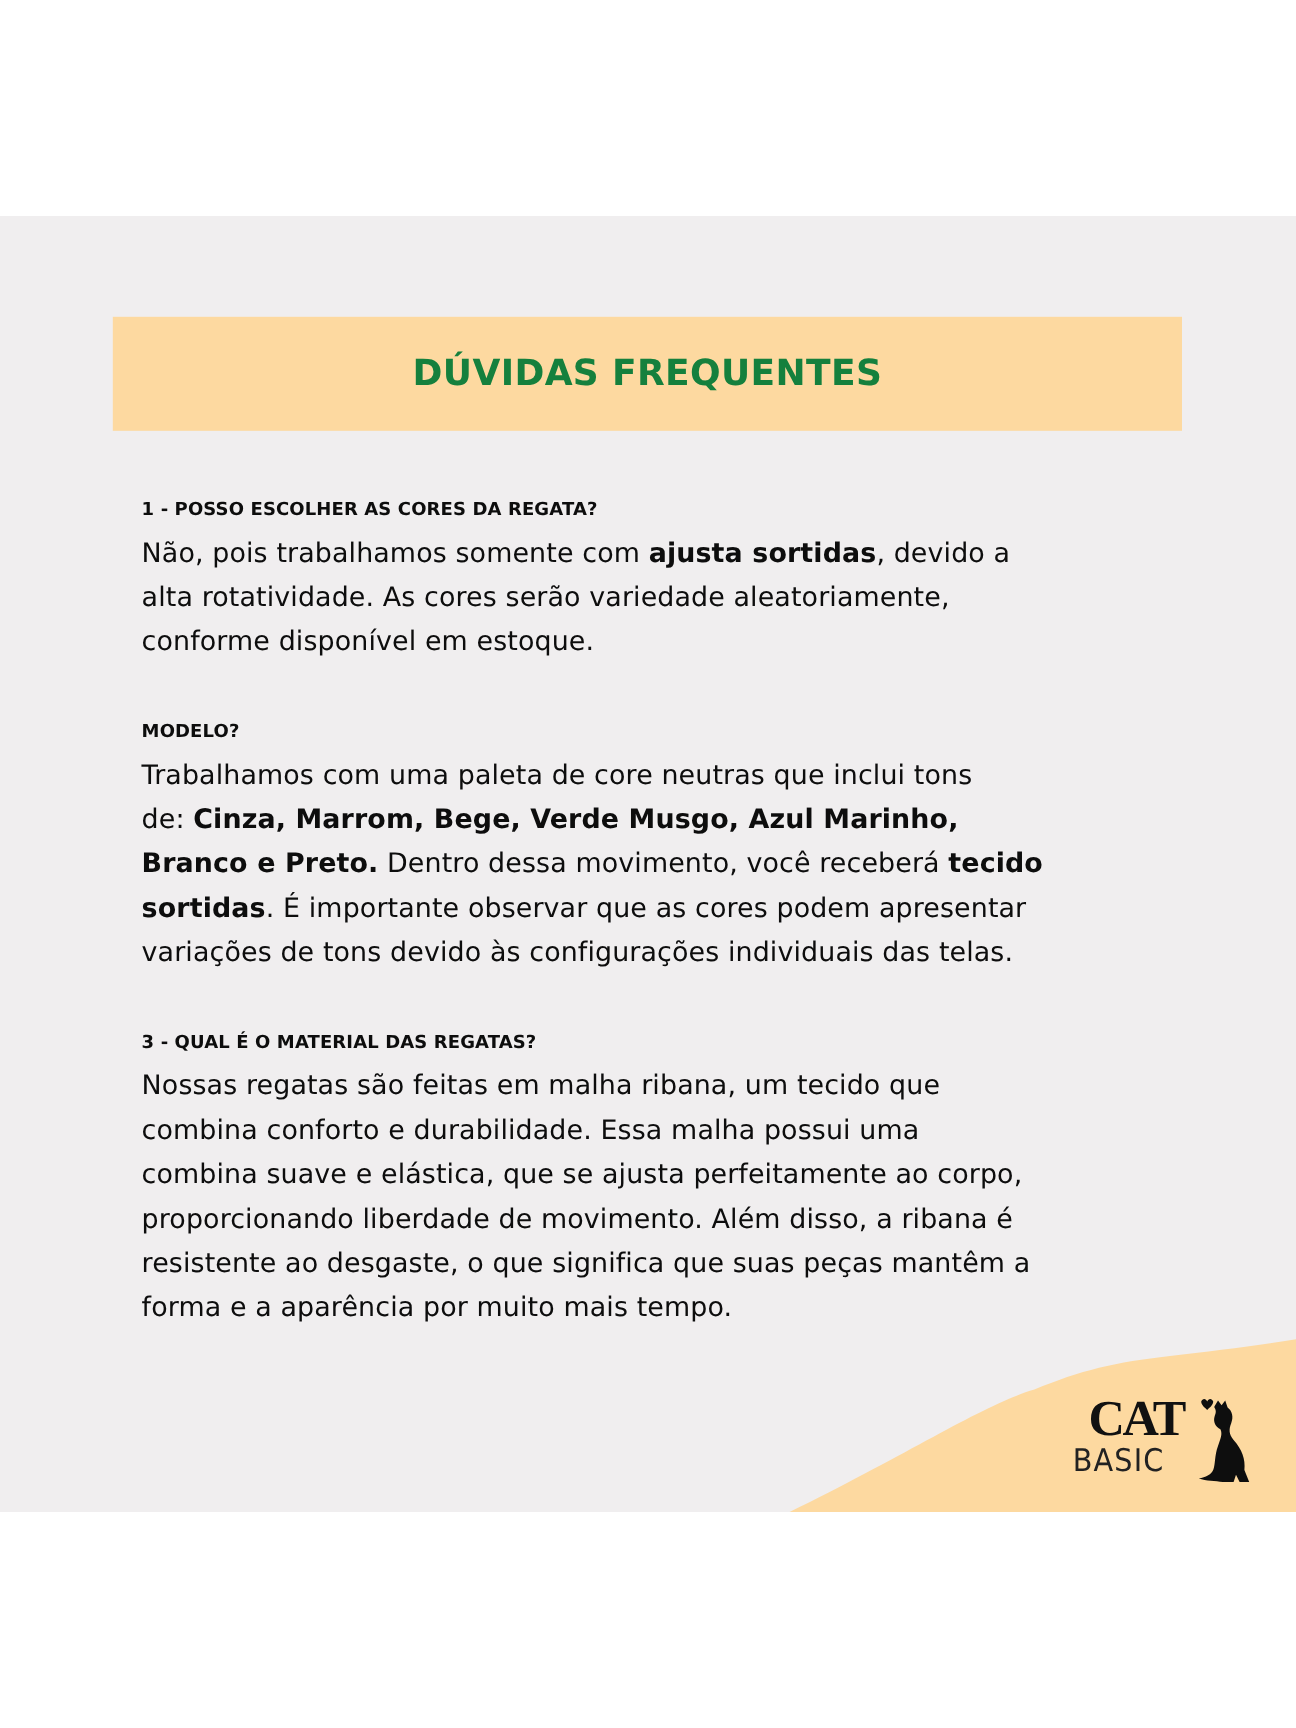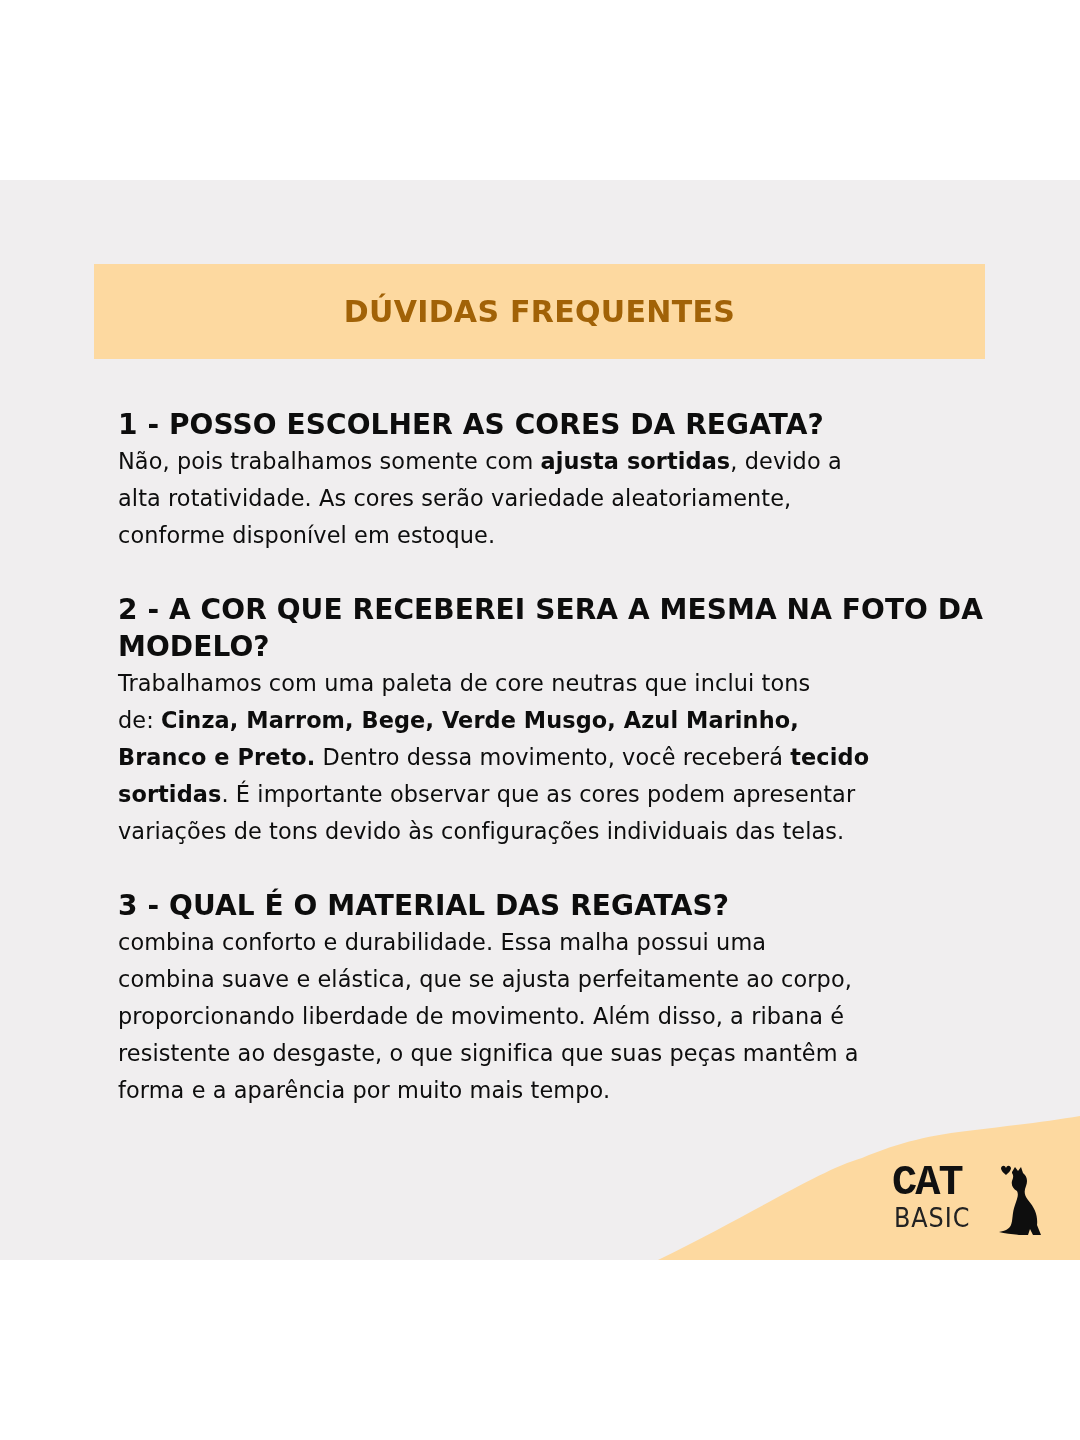--- a/index.html
+++ b/index.html
@@ -11,33 +11,33 @@
   .panel {
     position: absolute; left: 0; top: 180px; width: 1080px; height: 1080px;
     background: #f0eeef; overflow: hidden;
   }
   .wave { position: absolute; left: 0; top: 0; width: 1080px; height: 1080px; }
   .banner {
     position: absolute; left: 94px; top: 84px; width: 891px; height: 95px;
     background: #fdd9a0; display: flex; align-items: center; justify-content: center;
   }
   .banner h1 {
-    margin: 0; font-size: 30px; font-weight: bold; letter-spacing: 0.3px; color: #a16207;
+    margin: 0; font-size: 30px; font-weight: bold; letter-spacing: 0.3px; color: #15803d;
   }
   .faq { position: absolute; left: 118px; top: 226px; width: 870px; }
   .item { margin-bottom: 37px; }
   .line {
     display: block; height: 37px; line-height: 37px; white-space: nowrap;
     font-size: 22.4px; letter-spacing: 0.1px;
   }
-  .q { font-weight: bold; font-size: 28px; }
+  .q { font-weight: bold; font-size: 15px; }
   b { font-weight: bold; }
   .logo { position: absolute; left: 890px; top: 980px; width: 165px; height: 80px; }
   .logo .cat-word {
-    position: absolute; left: 2px; top: 0; font-family: Liberation Mono, monospace;
+    position: absolute; left: 17px; top: 0; font-family: Liberation Serif, serif;
     font-size: 42px; font-weight: bold; letter-spacing: -2px; line-height: 46px; color: #111;
   }
   .logo .basic-word {
     position: absolute; left: 4px; top: 44px; font-family: "DejaVu Sans", sans-serif;
     font-size: 26px; font-weight: normal; letter-spacing: 1px; line-height: 28px; color: #222;
     transform: scaleX(0.92); transform-origin: left;
   }
   .logo svg { position: absolute; left: 108px; top: 2px; }
 </style>
 </head>
@@ -53,30 +53,30 @@
   </div>
 
   <div class="faq" id="faq">
       <div class="item">
         <span class="line q">1 - POSSO ESCOLHER AS CORES DA REGATA?</span>
         <span class="line"><span>Não, pois trabalhamos somente com </span><b>ajusta sortidas</b><span>, devido a</span></span>
         <span class="line"><span>alta rotatividade. As cores serão variedade aleatoriamente,</span></span>
         <span class="line"><span>conforme disponível em estoque.</span></span>
       </div>
       <div class="item">
-        <span class="line q">2 - A COR QUE RECEBEREI SERA A MESMA NA FOTO DA</span>
         <span class="line q">MODELO?</span>
         <span class="line"><span>Trabalhamos com uma paleta de core neutras que inclui tons</span></span>
         <span class="line"><span>de: </span><b>Cinza, Marrom, Bege, Verde Musgo, Azul Marinho,</b></span>
         <span class="line"><b>Branco e Preto.</b><span> Dentro dessa movimento, você receberá </span><b>tecido</b></span>
         <span class="line"><b>sortidas</b><span>. É importante observar que as cores podem apresentar</span></span>
         <span class="line"><span>variações de tons devido às configurações individuais das telas.</span></span>
       </div>
       <div class="item">
         <span class="line q">3 - QUAL É O MATERIAL DAS REGATAS?</span>
+        <span class="line"><span>Nossas regatas são feitas em malha ribana, um tecido que</span></span>
         <span class="line"><span>combina conforto e durabilidade. Essa malha possui uma</span></span>
         <span class="line"><span>combina suave e elástica, que se ajusta perfeitamente ao corpo,</span></span>
         <span class="line"><span>proporcionando liberdade de movimento. Além disso, a ribana é</span></span>
         <span class="line"><span>resistente ao desgaste, o que significa que suas peças mantêm a</span></span>
         <span class="line"><span>forma e a aparência por muito mais tempo.</span></span>
       </div>
     </div>
 
   <div class="logo">
     <span class="cat-word">CAT</span>

